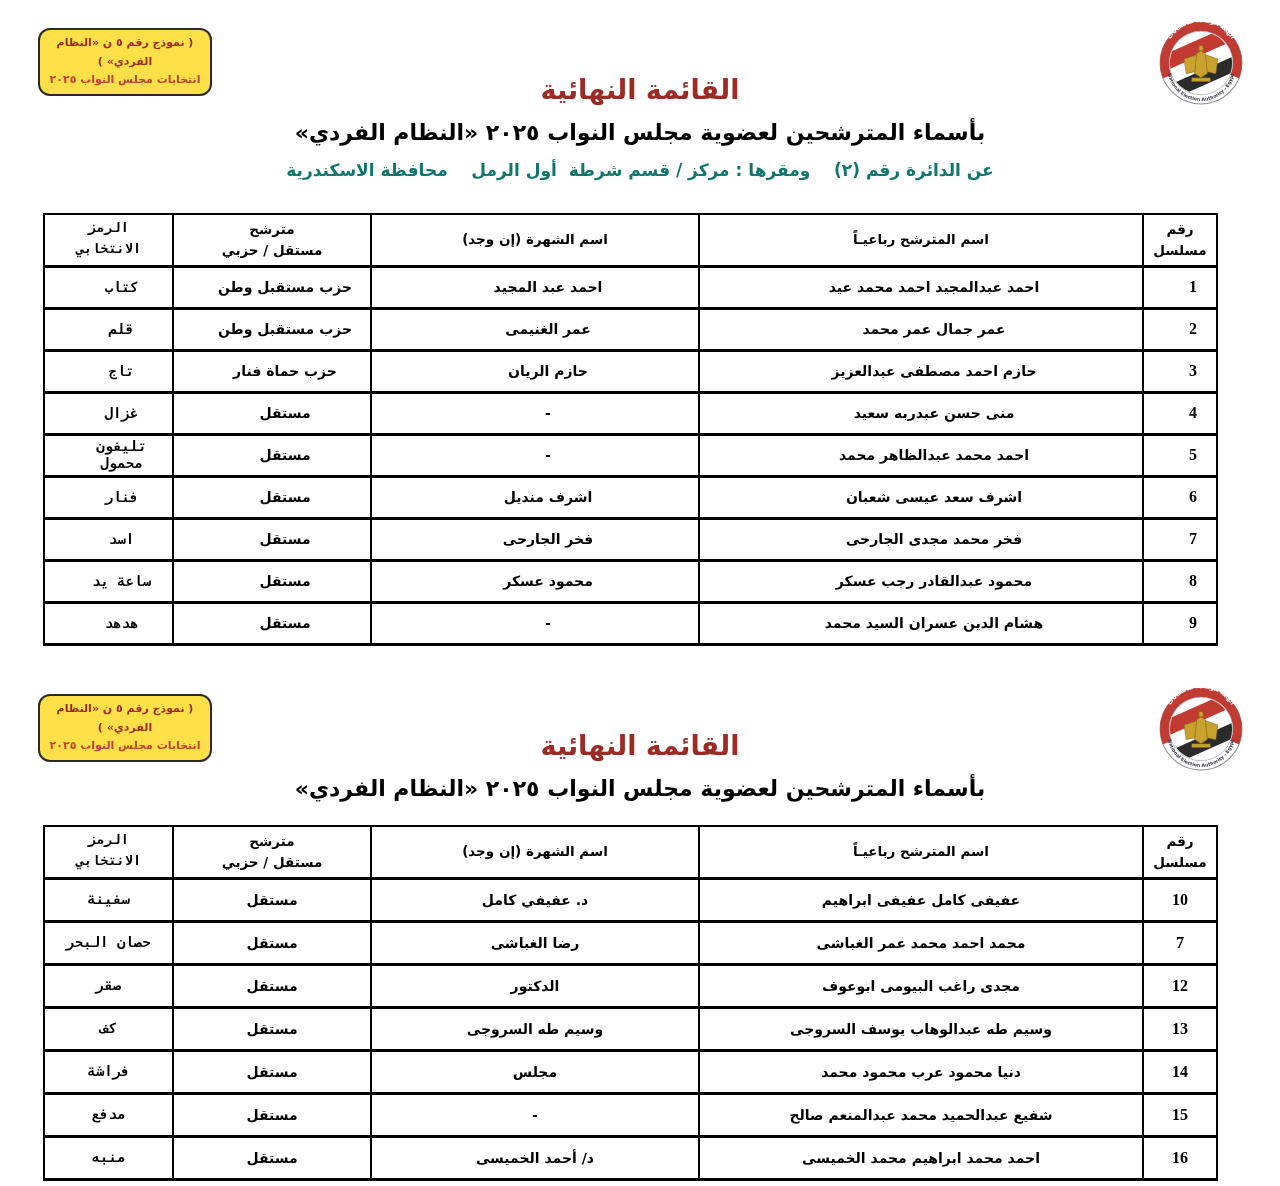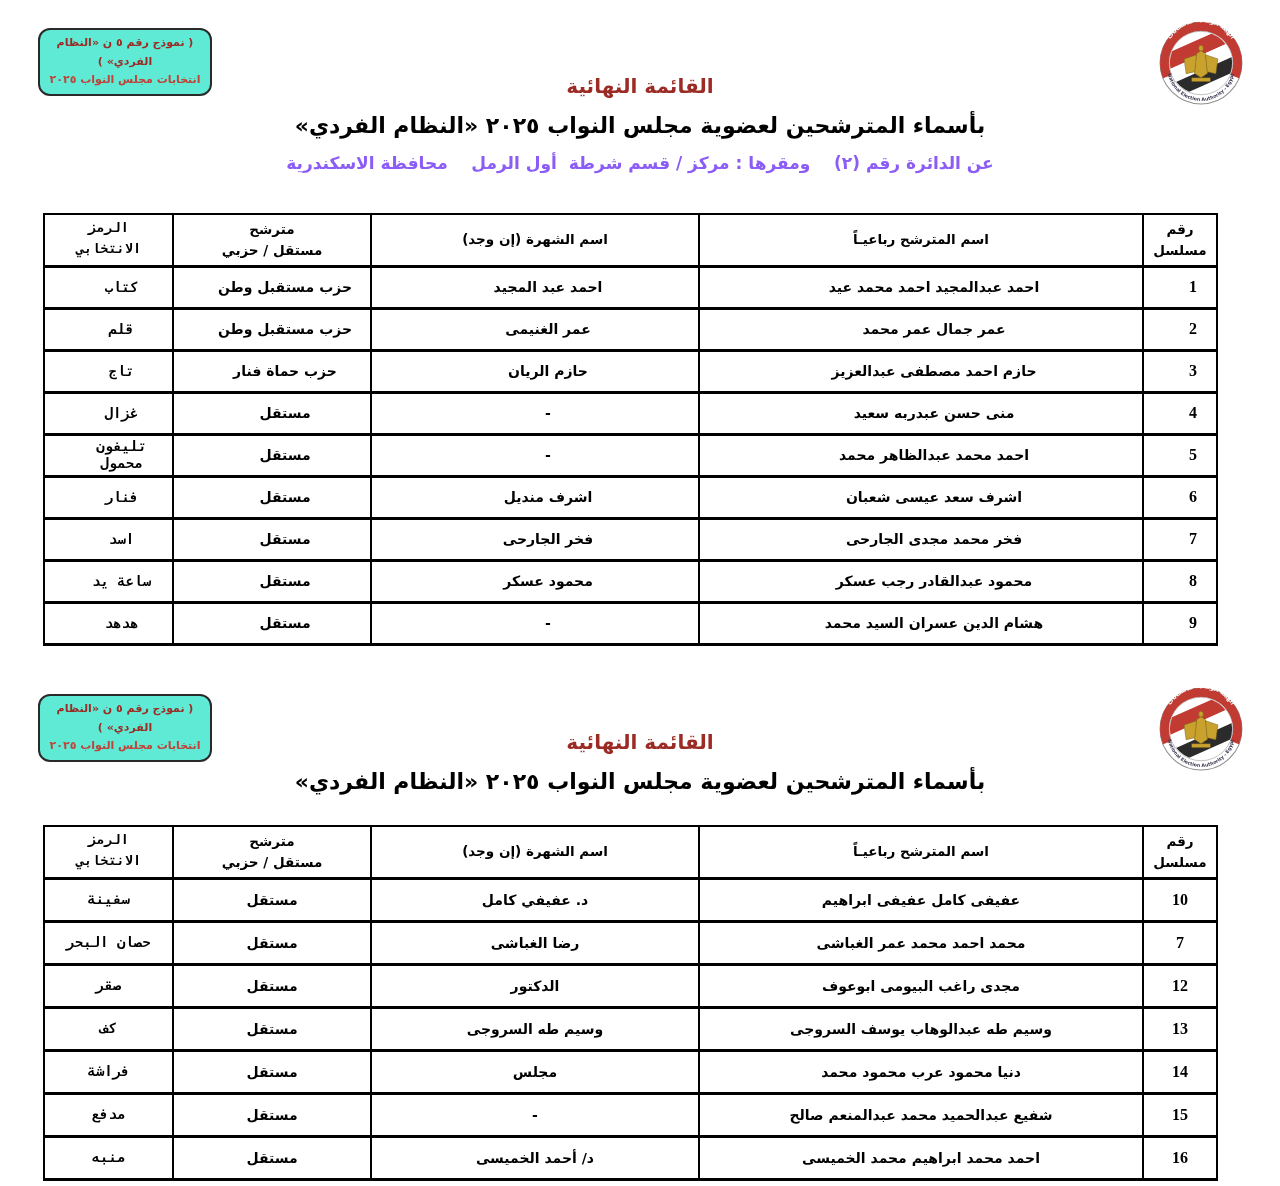--- a/index.html
+++ b/index.html
@@ -14,41 +14,41 @@
     font-family:"DejaVu Sans",sans-serif;overflow:hidden;
   }
   .doc{width:1280px;height:1186px;position:relative;}
   .page{position:relative;}
   .page1{height:668px;}
   .page2{height:518px;}
 
   .stamp{
     position:absolute;left:38px;width:174px;border:2px solid #2a2a2a;border-radius:12px;
     padding:4px 2px;text-align:center;font-weight:bold;font-size:11px;line-height:1.7;
-    background:#5eead4;
+    background:#fde047;
   }
   .page1 .stamp{top:28px;}
   .page2 .stamp{top:26px;}
   .stamp-l1{color:var(--stamp-red-dark);}
   .stamp-l2{color:var(--stamp-red-light);}
 
   .logo{position:absolute;left:1158px;width:86px;height:86px;}
   .page1 .logo{top:20px;}
   .page2 .logo{top:18px;}
 
   .title{
-    margin:0;text-align:center;font-size:20px;font-weight:bold;color:var(--title-red);
+    margin:0;text-align:center;font-size:27px;font-weight:bold;color:var(--title-red);
   }
   .page1 .title{padding-top:74px;}
   .page2 .title{padding-top:62px;}
   .subtitle{
     margin:15px 0 0 0;text-align:center;font-size:22px;font-weight:bold;color:#000;
   }
   .district{
-    margin:15px 0 0 0;text-align:center;font-size:17px;font-weight:bold;color:#8b5cf6;
+    margin:15px 0 0 0;text-align:center;font-size:17px;font-weight:bold;color:#0f766e;
     white-space:pre;
   }
 
   table.t{
     position:absolute;right:62px;border-collapse:collapse;table-layout:fixed;width:1156px;
     background:#fff;
   }
   .page1 table.t{top:213px;}
   .page2 table.t{top:157px;}
   .t th,.t td{

